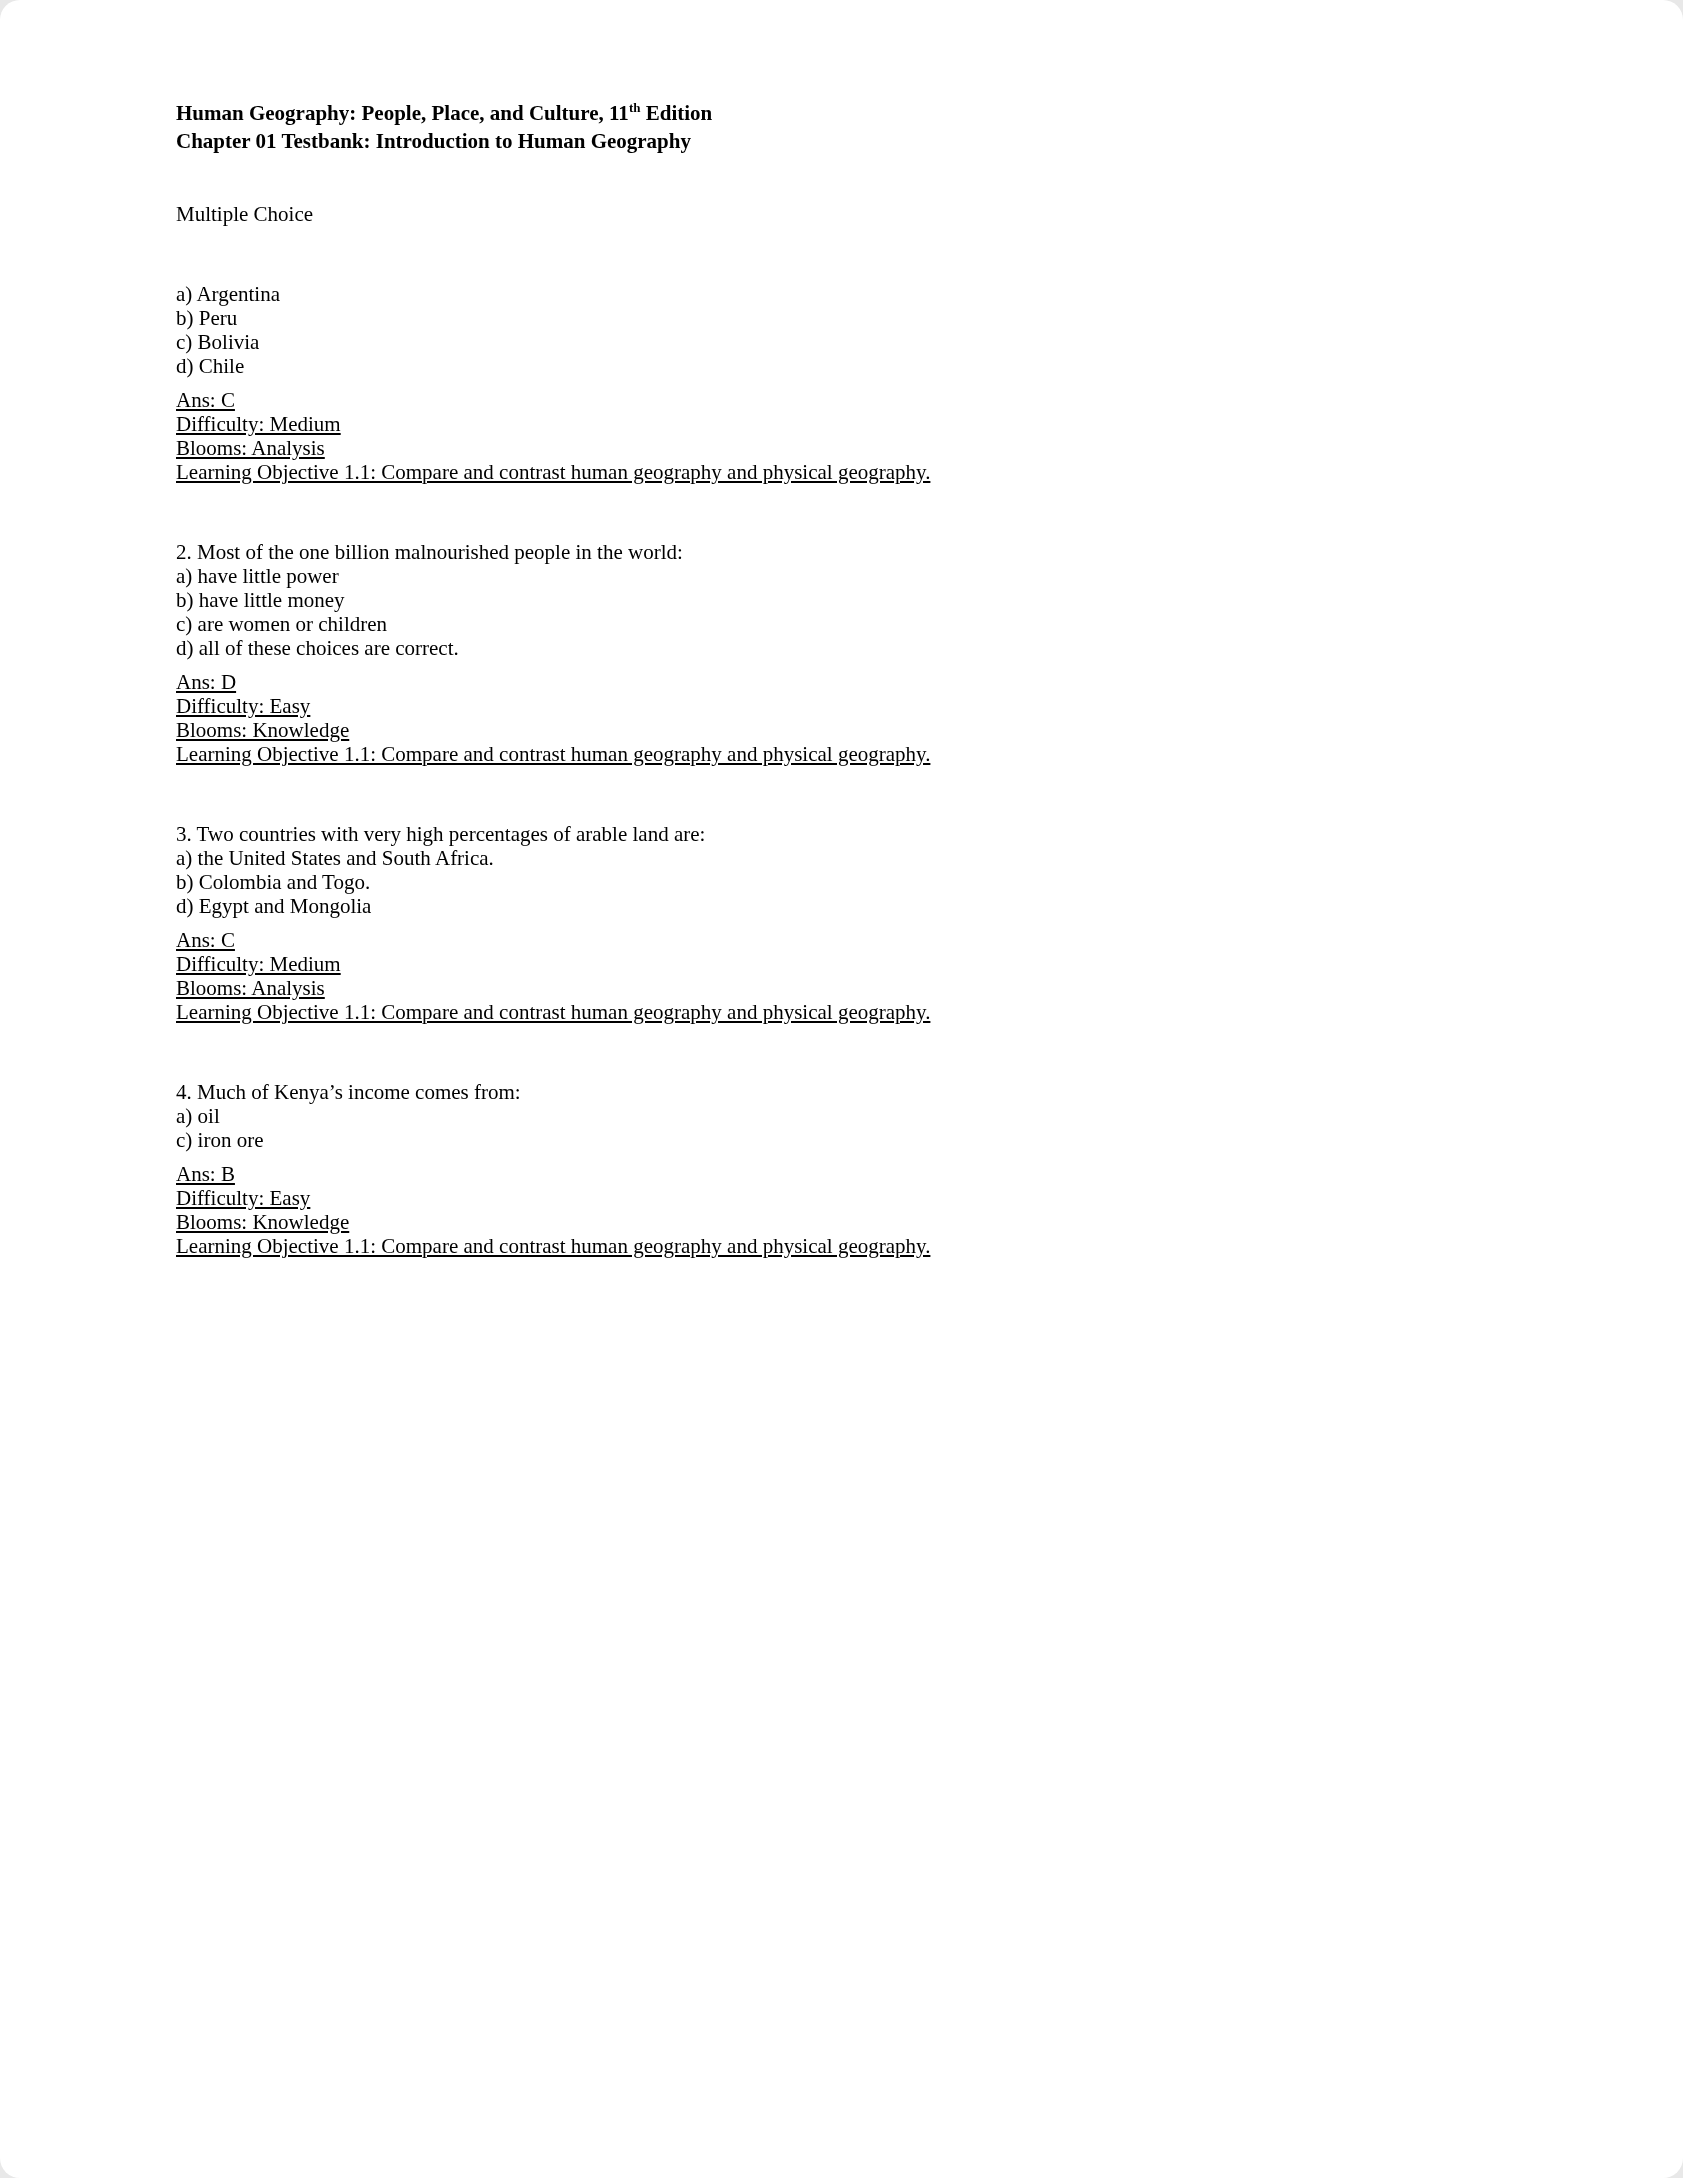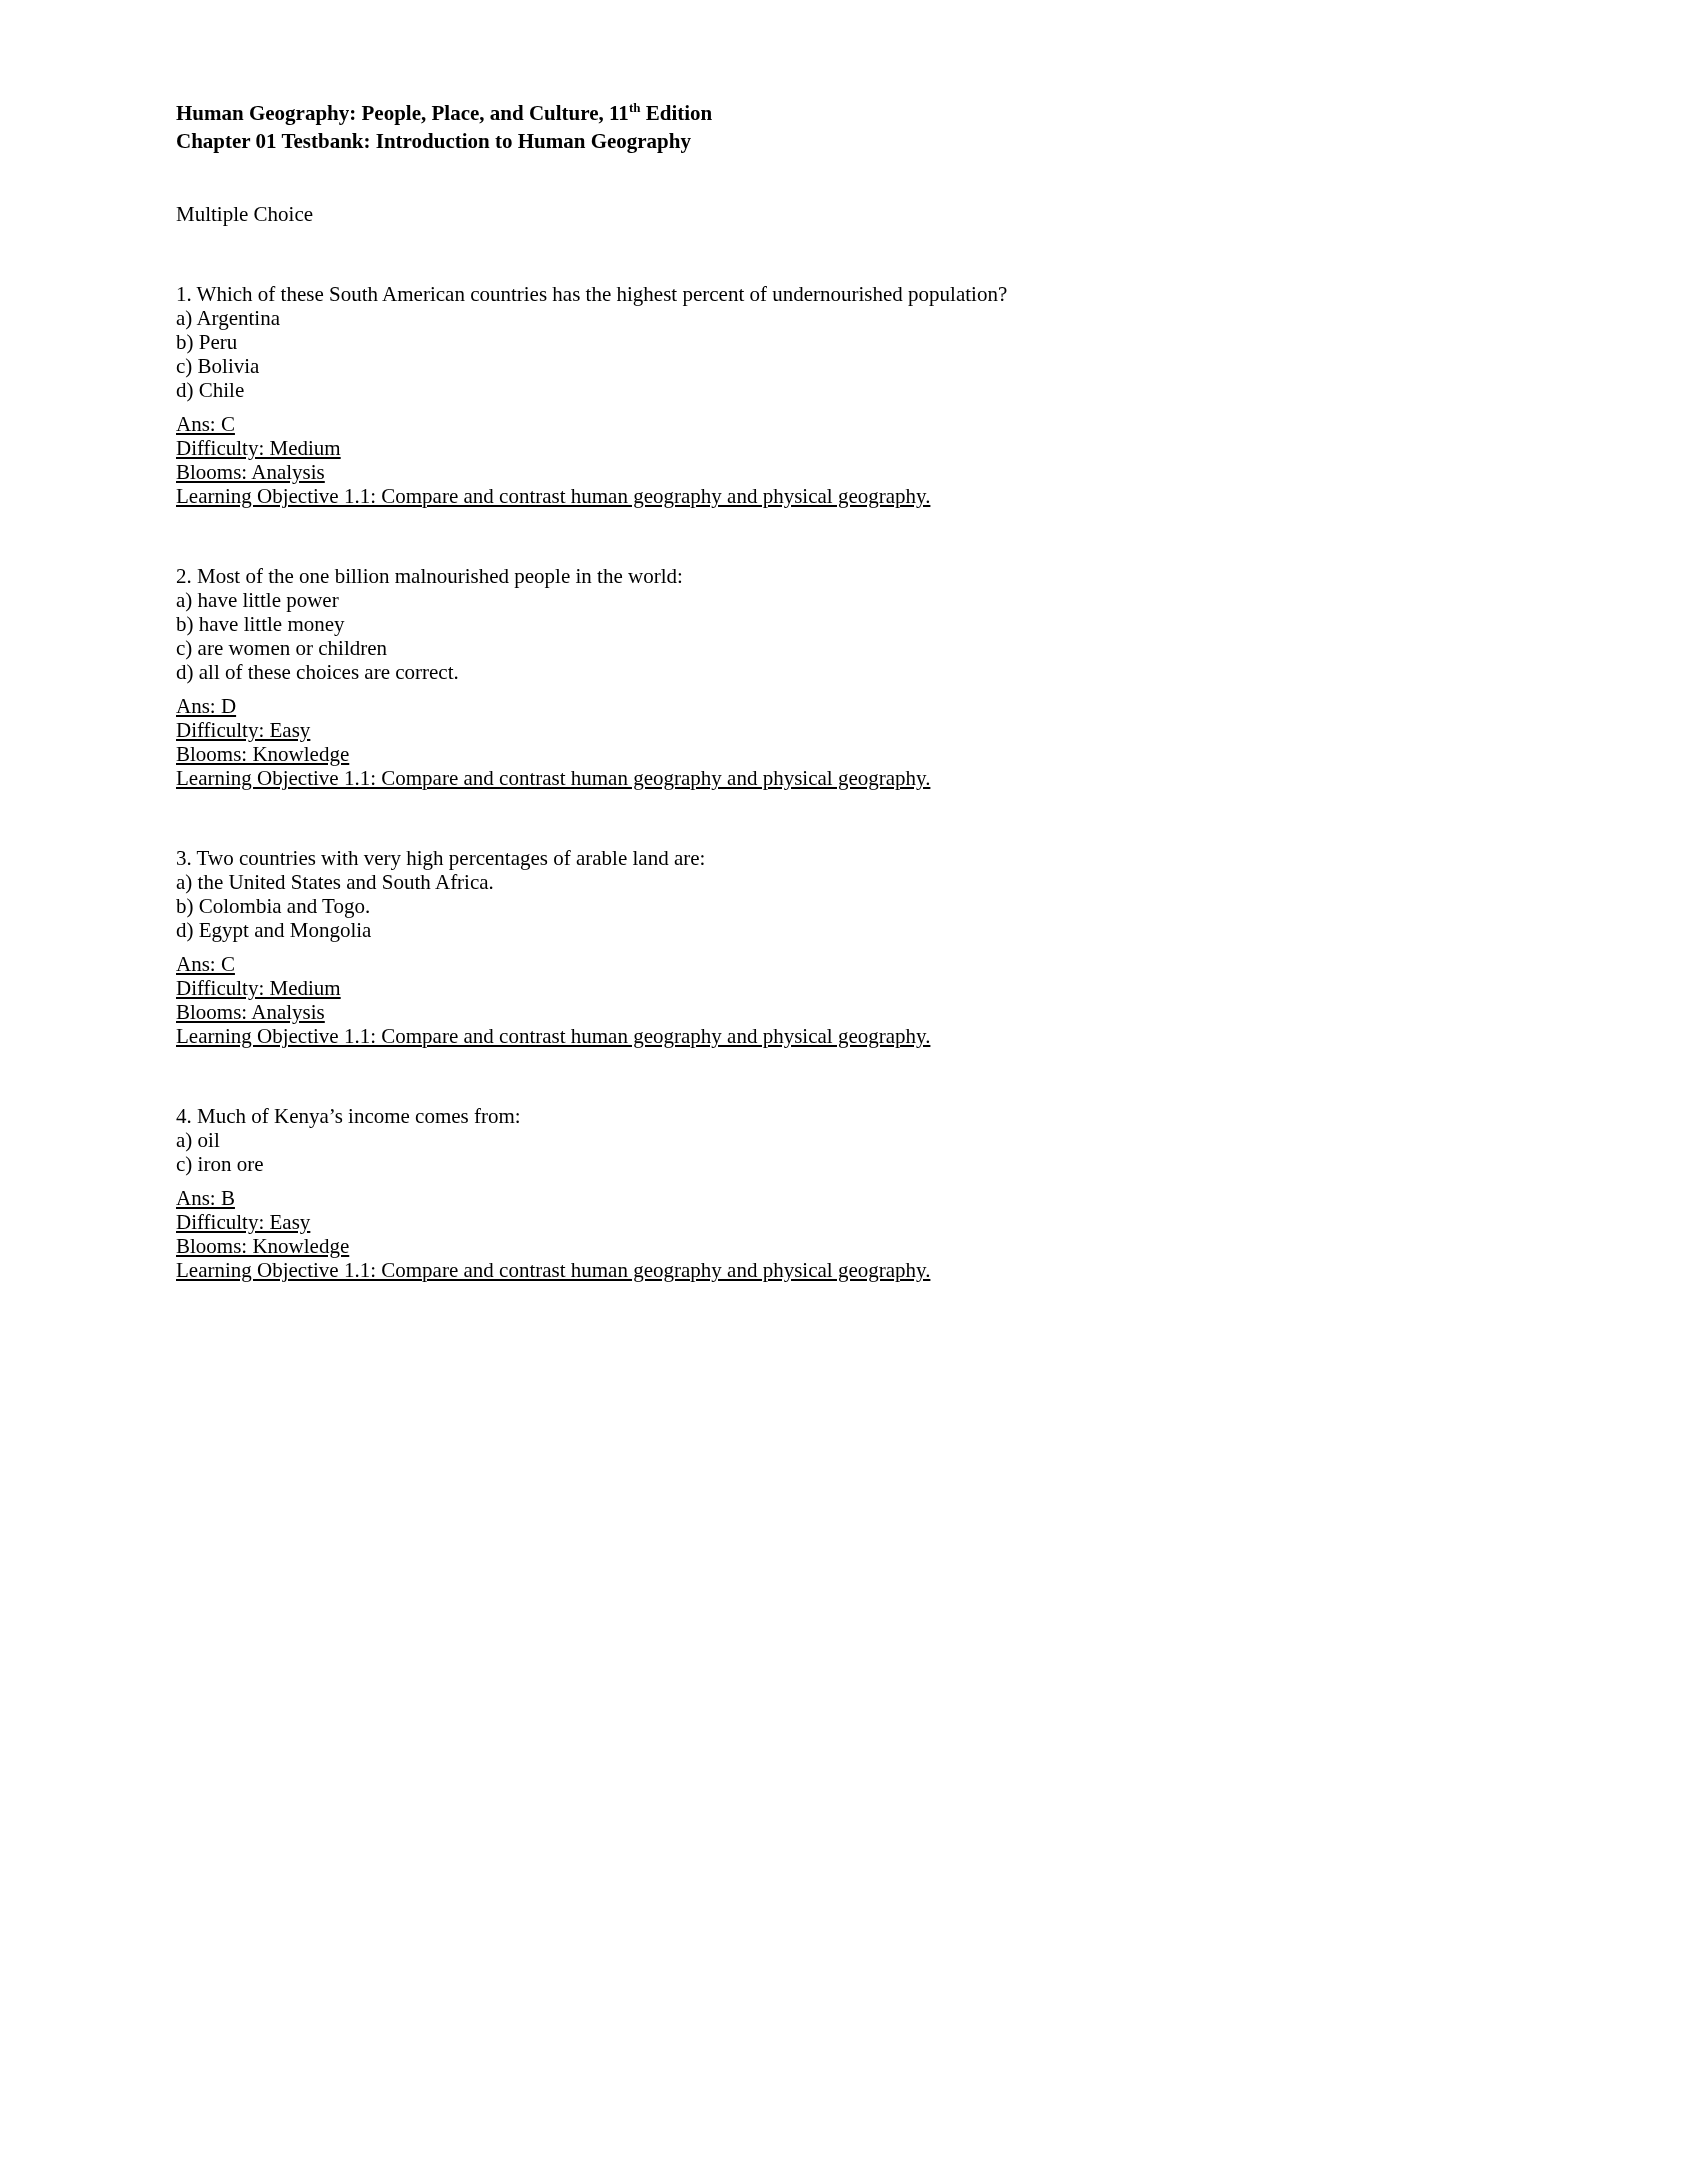--- a/index.html
+++ b/index.html
@@ -6,20 +6,21 @@
   html, body { margin: 0; padding: 0; background: #e8e8e8; }
   .page {
     width: 1683px;
     height: 2178px;
     margin: 0 auto;
     background: #ffffff;
     font-family: "Liberation Serif", serif;
     color: #000000;
     position: relative;
     overflow: hidden;
+    border-radius: 20px;
   }
   .content {
     position: absolute;
     left: 176px;
     top: 99px;
     width: 1317px;
     font-size: 21px;
     line-height: 24px;
   }
   p { margin: 0; padding: 0; }
@@ -43,21 +44,20 @@
   <div class="content">
 
     <div class="doc-header">
       <p><span>Human Geography: People, Place, and Culture, 11</span><sup>th</sup><span> Edition</span></p>
       <p>Chapter 01 Testbank: Introduction to Human Geography</p>
     </div>
 
     <p class="section-heading">Multiple Choice</p>
 
     <div class="question">
-      <p>1. Which of these South American countries has the highest percent of undernourished population?</p>
       <p>a) Argentina</p>
       <p>b) Peru</p>
       <p>c) Bolivia</p>
       <p>d) Chile</p>
       <div class="meta">
         <p>Ans: C</p>
         <p>Difficulty: Medium</p>
         <p>Blooms: Analysis</p>
         <p>Learning Objective 1.1: Compare and contrast human geography and physical geography.</p>
       </div>

